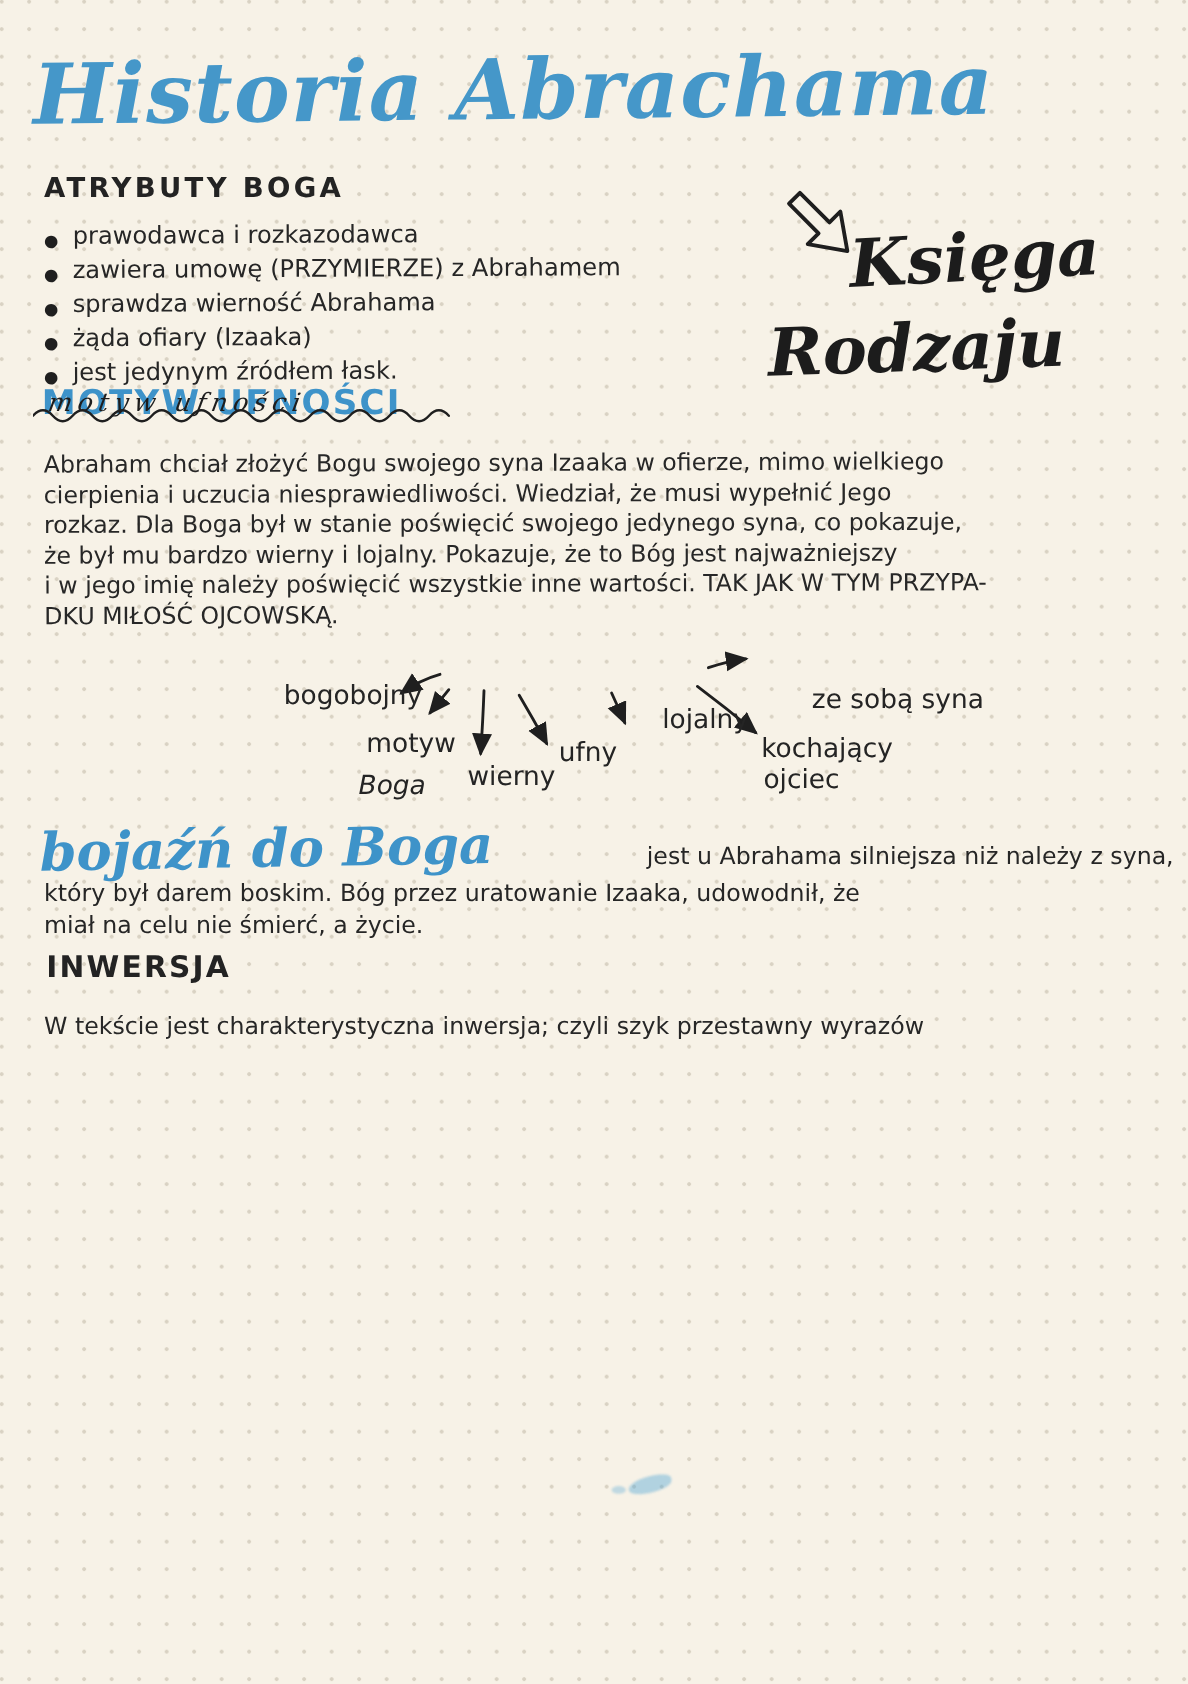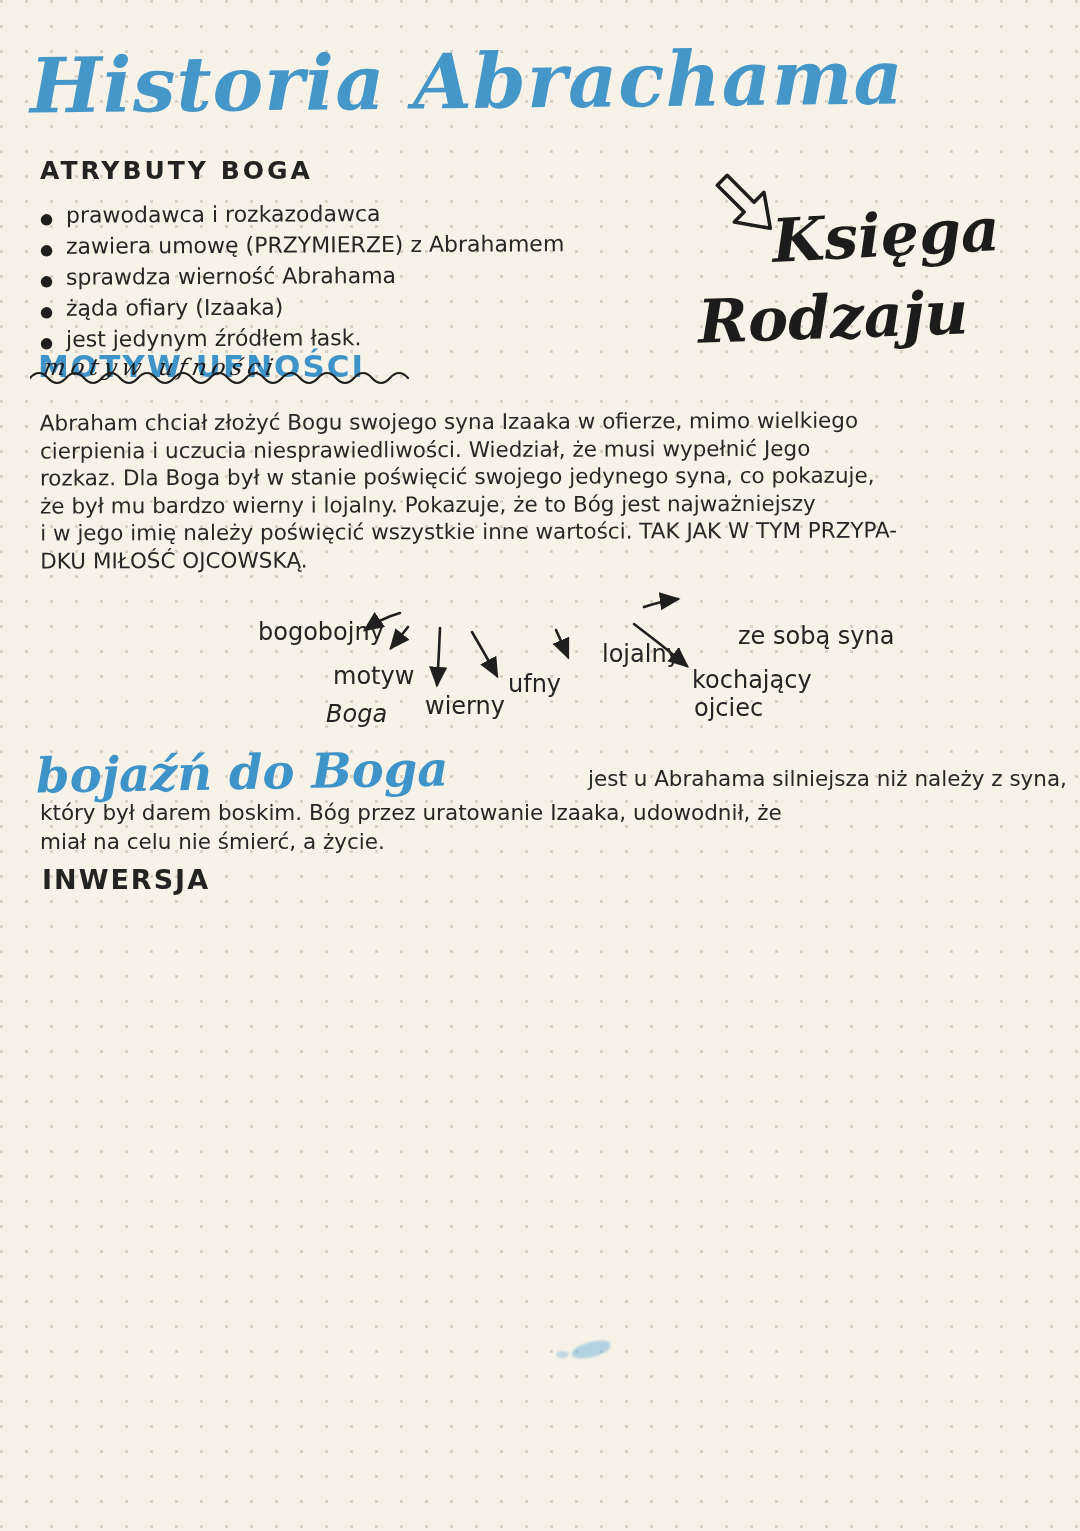--- a/index.html
+++ b/index.html
@@ -139,16 +139,17 @@
   <div class="lbl" style="left:464px;top:114px;">ojciec</div>
 </div>
 
 <div class="abs script fear-head">bojaźń do Boga</div>
 <div class="abs fear-inline">jest u Abrahama silniejsza niż należy z syna,</div>
 <div class="abs fear-l2">który był darem boskim. Bóg przez uratowanie Izaaka, udowodnił, że</div>
 <div class="abs fear-l3">miał na celu nie śmierć, a życie.</div>
 
 <div class="abs caps-head inw-head">INWERSJA</div>
 <div class="abs para p2">
+  <div>W tekście jest charakterystyczna inwersja; czyli szyk przestawny wyrazów</div>
 </div>
 
 <div class="abs smudge"></div>
 <div class="abs smudge2"></div>
 
 </body></html>

